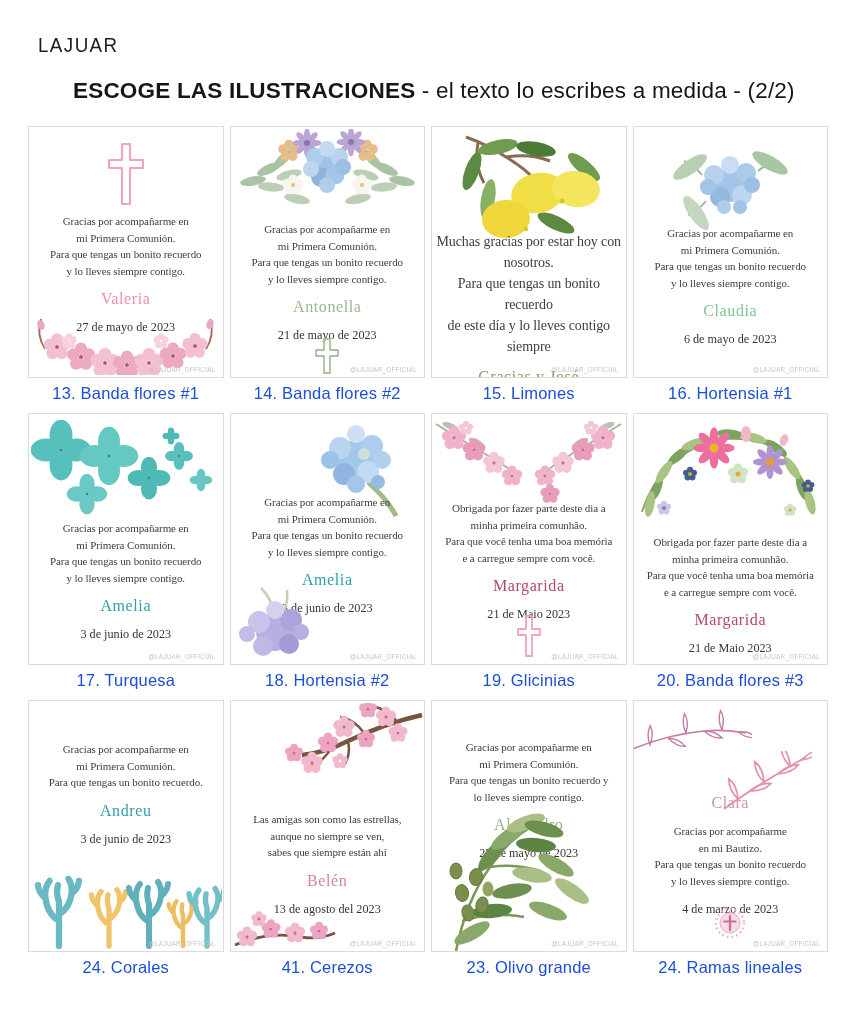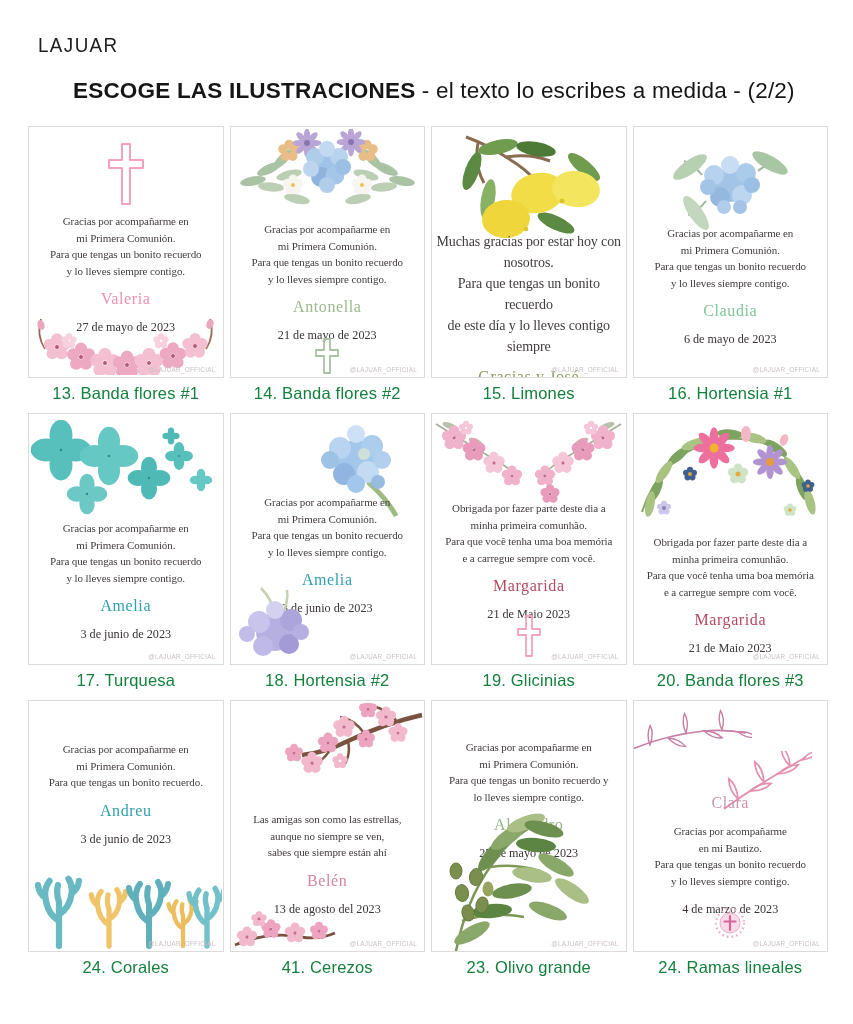--- a/index.html
+++ b/index.html
@@ -34,21 +34,21 @@
   .body { font-size:11px; line-height:1.5; white-space:pre-line; letter-spacing:-0.1px; }
   .c15 .body { font-size:14px; }
   .cname { font-size:16px; margin-top:11px; letter-spacing:0.6px; }
   .cdate { font-size:12.2px; margin-top:12px; color:#3a3234; }
   .c24 .body { margin-top:11px; }
   .c24 .cdate { margin-top:13px; }
   .wm {
     position:absolute; right:7px; bottom:4px; font-size:6.3px; letter-spacing:0.3px;
     color:#cbc1c1; font-family:"Liberation Sans", sans-serif;
   }
-  .cap { text-align:center; margin-top:6px; font-size:16.5px; color:#15803d; letter-spacing:0.2px; }
+  .cap { text-align:center; margin-top:6px; font-size:16.5px; color:#1d4ed8; letter-spacing:0.2px; }
   .art { position:absolute; line-height:0; }
   
   .c13 .txt{padding-top:86px} .c14 .txt{padding-top:94px} .c15 .txt{padding-top:104px}
   .c16 .txt{padding-top:98px} .c17 .txt{padding-top:106px} .c18 .txt{padding-top:80px}
   .c19 .txt{padding-top:86px} .c20 .txt{padding-top:120px} .c21 .txt{padding-top:40px}
   .c22 .txt{padding-top:110px} .c23 .txt{padding-top:38px} .c24 .txt{padding-top:82px}
   
   .a-c13cross{top:14px;left:50%;transform:translateX(-50%);}
   .a-c13band{left:0;bottom:2px;width:100%;}
   .a-c14band{left:0;top:2px;width:100%;}

